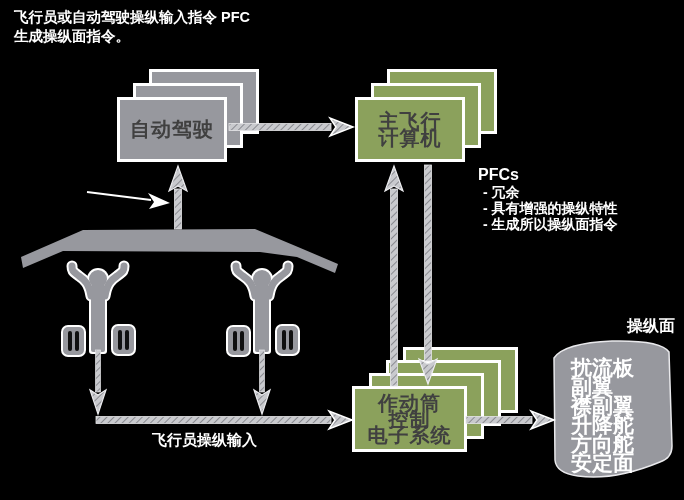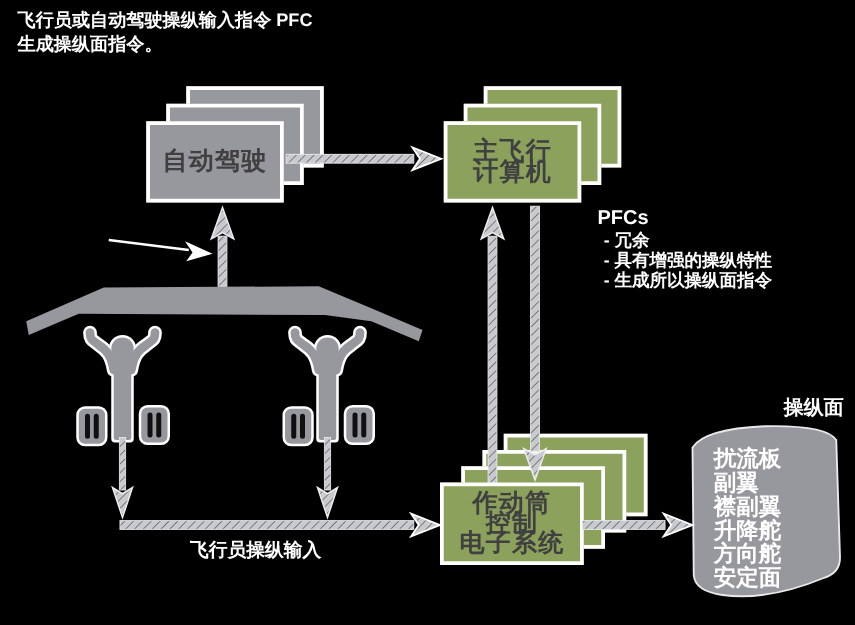--- a/index.html
+++ b/index.html
@@ -27,21 +27,21 @@
   .intro{left:14px;top:8px;font-size:14.5px;font-weight:700;line-height:19px;}
   .mode-panel{left:40px;top:132px;font-size:14px;font-weight:700;line-height:15.5px;}
   .pfc-note{left:478px;top:166px;}
   .pfc-note .title{font-size:16px;font-weight:700;line-height:18px;}
   .pfc-note .bullets{margin-left:5px;font-size:14px;font-weight:700;line-height:16px;}
   .ace-note{left:299px;top:447px;}
   .ace-note .title{font-size:15.5px;font-weight:700;line-height:17px;}
   .ace-note .desc{font-size:14px;font-weight:700;line-height:16px;}
   .pilot-input{left:110px;top:431px;font-size:15px;font-weight:700;margin-left:42px;}
   .cs-title{left:580px;top:316px;font-size:16px;font-weight:700;margin-left:47px;}
-  .cs-items{left:571px;top:358px;font-size:18px;font-weight:700;line-height:19px;}
+  .cs-items{left:571px;top:358px;font-size:21px;font-weight:700;line-height:19px;}
 </style>
 </head>
 <body>
 
 <div id="stage">
 
   <svg class="layer" width="684" height="500" viewBox="0 0 684 500">
 
     <polygon points="21,257 83,230 255,229 298,247 338,264 335,273 297,257 260,252 63,251 23,268" fill="#97989E"></polygon>
 

